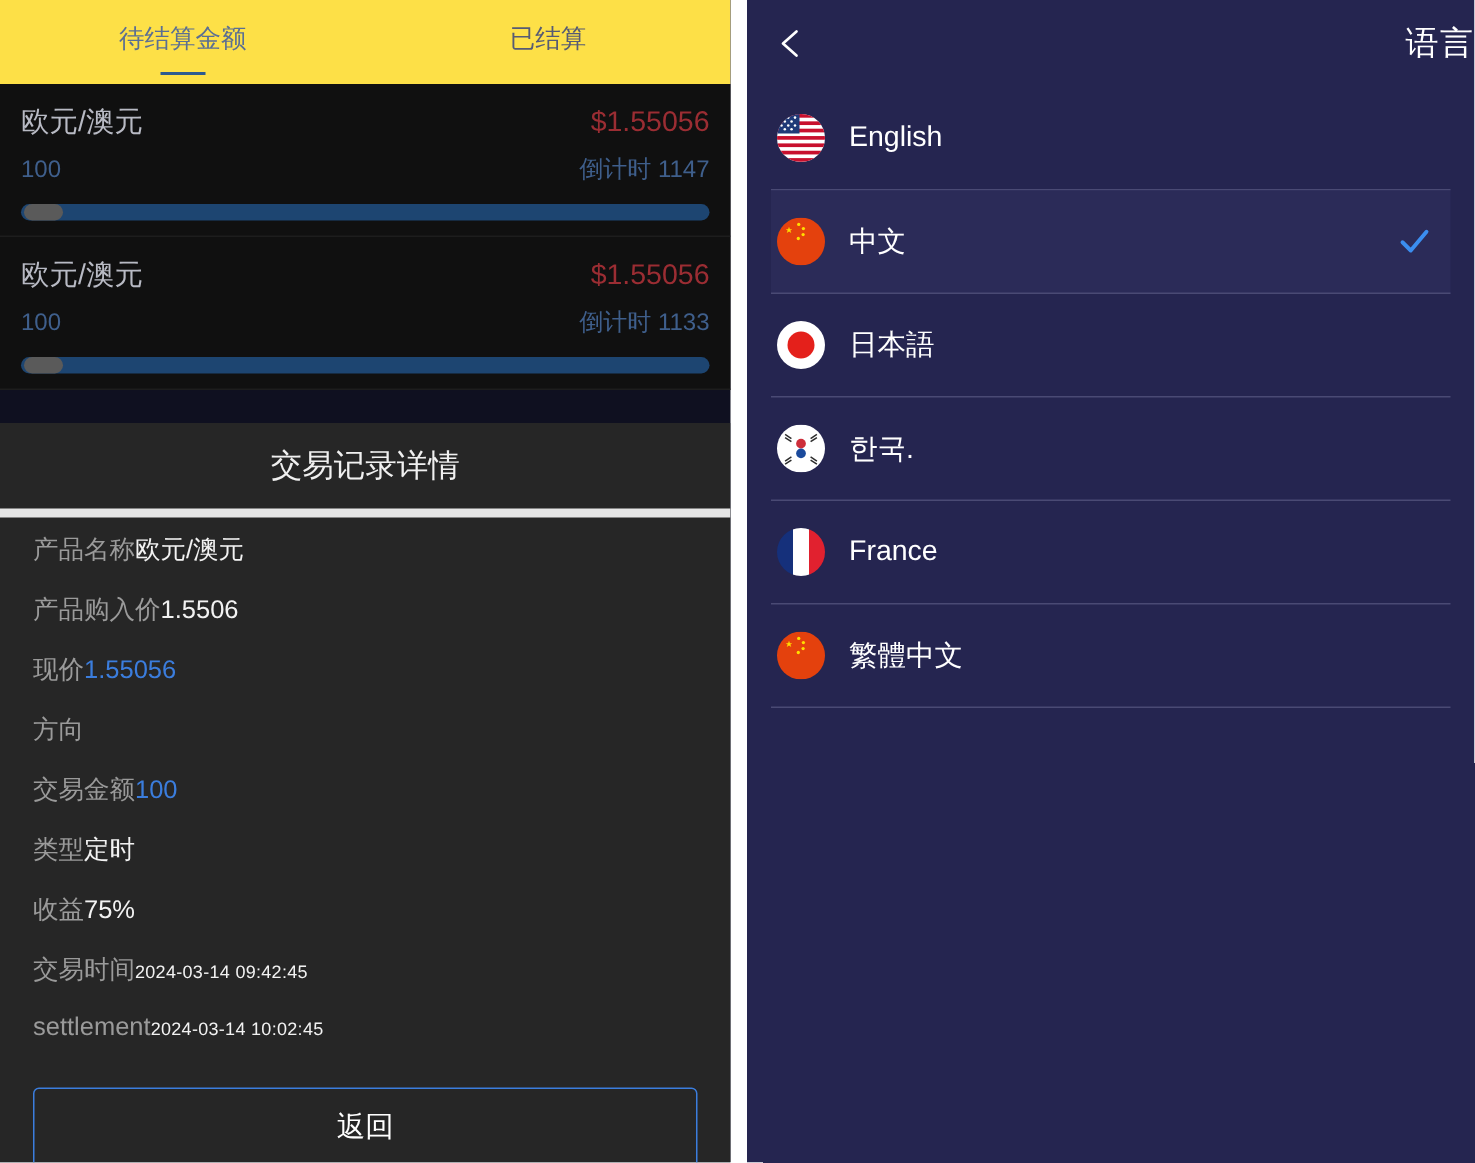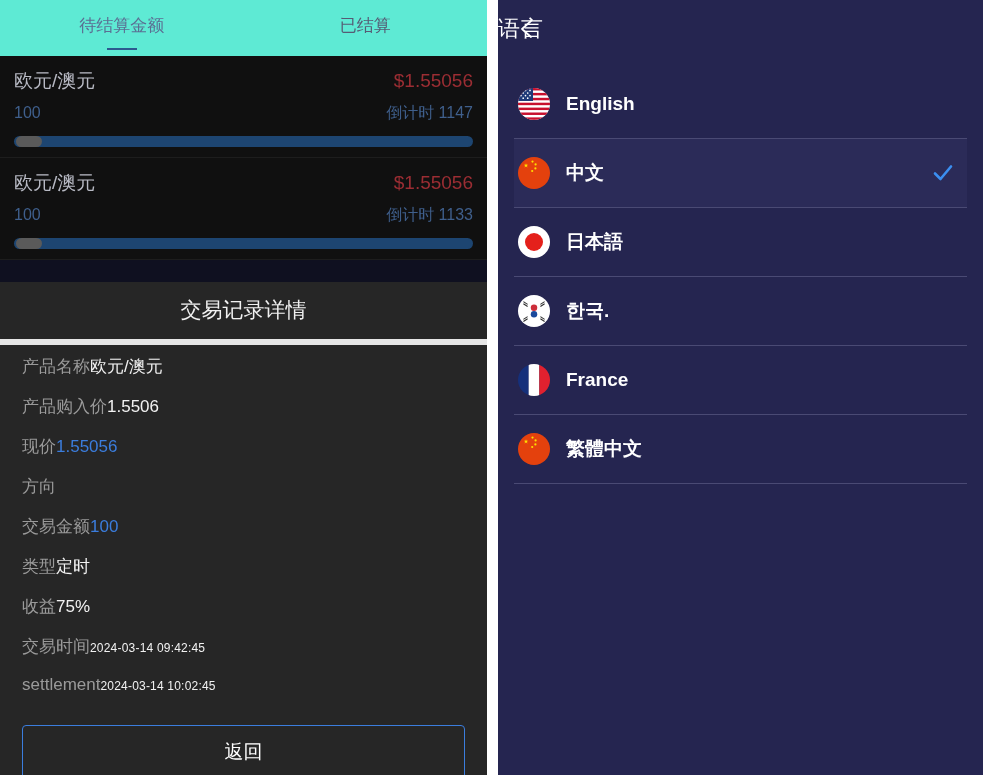--- a/index.html
+++ b/index.html
@@ -53,21 +53,21 @@
     top: 14px;
     width: 30px;
     height: 30px;
     cursor: pointer;
   }
   .back-chev svg { display: block; }
 
   .l-tabs {
     display: flex;
     height: 56px;
-    background: #5eead4;
+    background: #fde047;
   }
   .l-tab {
     flex: 1;
     position: relative;
     text-align: center;
     font-size: 17px;
     color: #565b74;
     padding-top: 14px;
     box-sizing: border-box;
     cursor: pointer;
@@ -184,28 +184,27 @@
   }
 
   
   .r-header {
     position: relative;
     height: 58px;
   }
   .r-title {
     position: absolute;
     left: 0; right: 0; top: 14px;
-    text-align: left;
+    text-align: right;
     font-size: 22px;
     color: #ffffff;
     letter-spacing: 1px;
   }
   .lang-list {
-    margin: 12px 16px;
-    font-weight: bold;
+    margin: 0 16px;
   }
   .lang-item {
     display: flex;
     align-items: center;
     height: 68px;
     border-bottom: 1px solid #4a4a74;
     cursor: pointer;
     position: relative;
     padding: 0 4px;
   }

